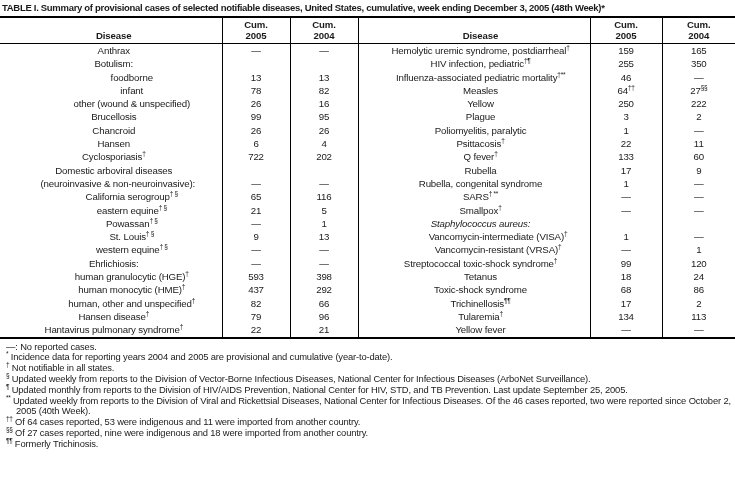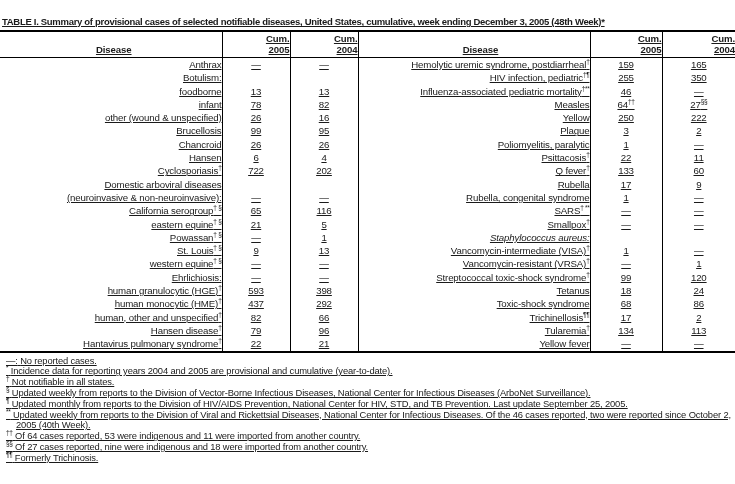--- a/index.html
+++ b/index.html
@@ -1,32 +1,32 @@
 <!DOCTYPE html>
 <html><head>
 <meta charset="utf-8">
 <style>
   * { margin:0; padding:0; box-sizing:border-box; }
   html,body { width:735px; height:484px; overflow:hidden; background:#fff;
     color:#1a1a1a; font-family:"Liberation Sans", sans-serif; }
-  .page { width:735px; height:484px; padding-top:14px;text-decoration:underline; }
+  .page { width:735px; height:484px; padding-top:0; }
   .title { font-weight:bold; font-size:9.5px; letter-spacing:-0.3px;
     padding:2px 0 3px 2px; white-space:nowrap; }
   table { border-collapse:collapse; table-layout:fixed; width:735px; }
   col.c1{width:222px} col.c2{width:68px} col.c3{width:68px}
   col.c4{width:232px} col.c5{width:72px} col.c6{width:73px}
   thead th { border-top:2px solid #000; border-bottom:1px solid #000;
     font-size:9.6px; font-weight:bold; letter-spacing:-0.1px; }
   th.disease { text-align:center; vertical-align:bottom; padding:2px 0 2px 6px; }
   th.disease.right { padding-left:13px; }
-  th.num { text-align:right; vertical-align:middle; line-height:10.5px; padding:2px 0; }
+  th.num { text-align:center; vertical-align:middle; line-height:10.5px; padding:2px 0; }
   .bl { border-left:1px solid #000; }
   td { font-size:9.7px; letter-spacing:-0.15px; height:13.3px; line-height:13.3px;
     white-space:nowrap; overflow:hidden; padding:0; }
-  td.label { text-align:right; padding-left:6px; }
+  td.label { text-align:center; padding-left:6px; }
   td.label.right { padding-left:13px; }
   td.label.ind1 { padding-left:14px;margin-top:44px; }
   td.label.ind2 { padding-left:42px; }
   td.label.right.ind2 { padding-left:48px; }
   td.label.italic > span { font-style:italic; }
   td.val { text-align:center; }
   tbody tr:last-child td { border-bottom:2px solid #000; }
   sup { font-size:6.5px; line-height:0; vertical-align:super; letter-spacing:-0.3px; }
   .footnotes { padding:3px 2px 0 3px; font-size:9.4px; line-height:10.8px;
     letter-spacing:-0.15px; }

